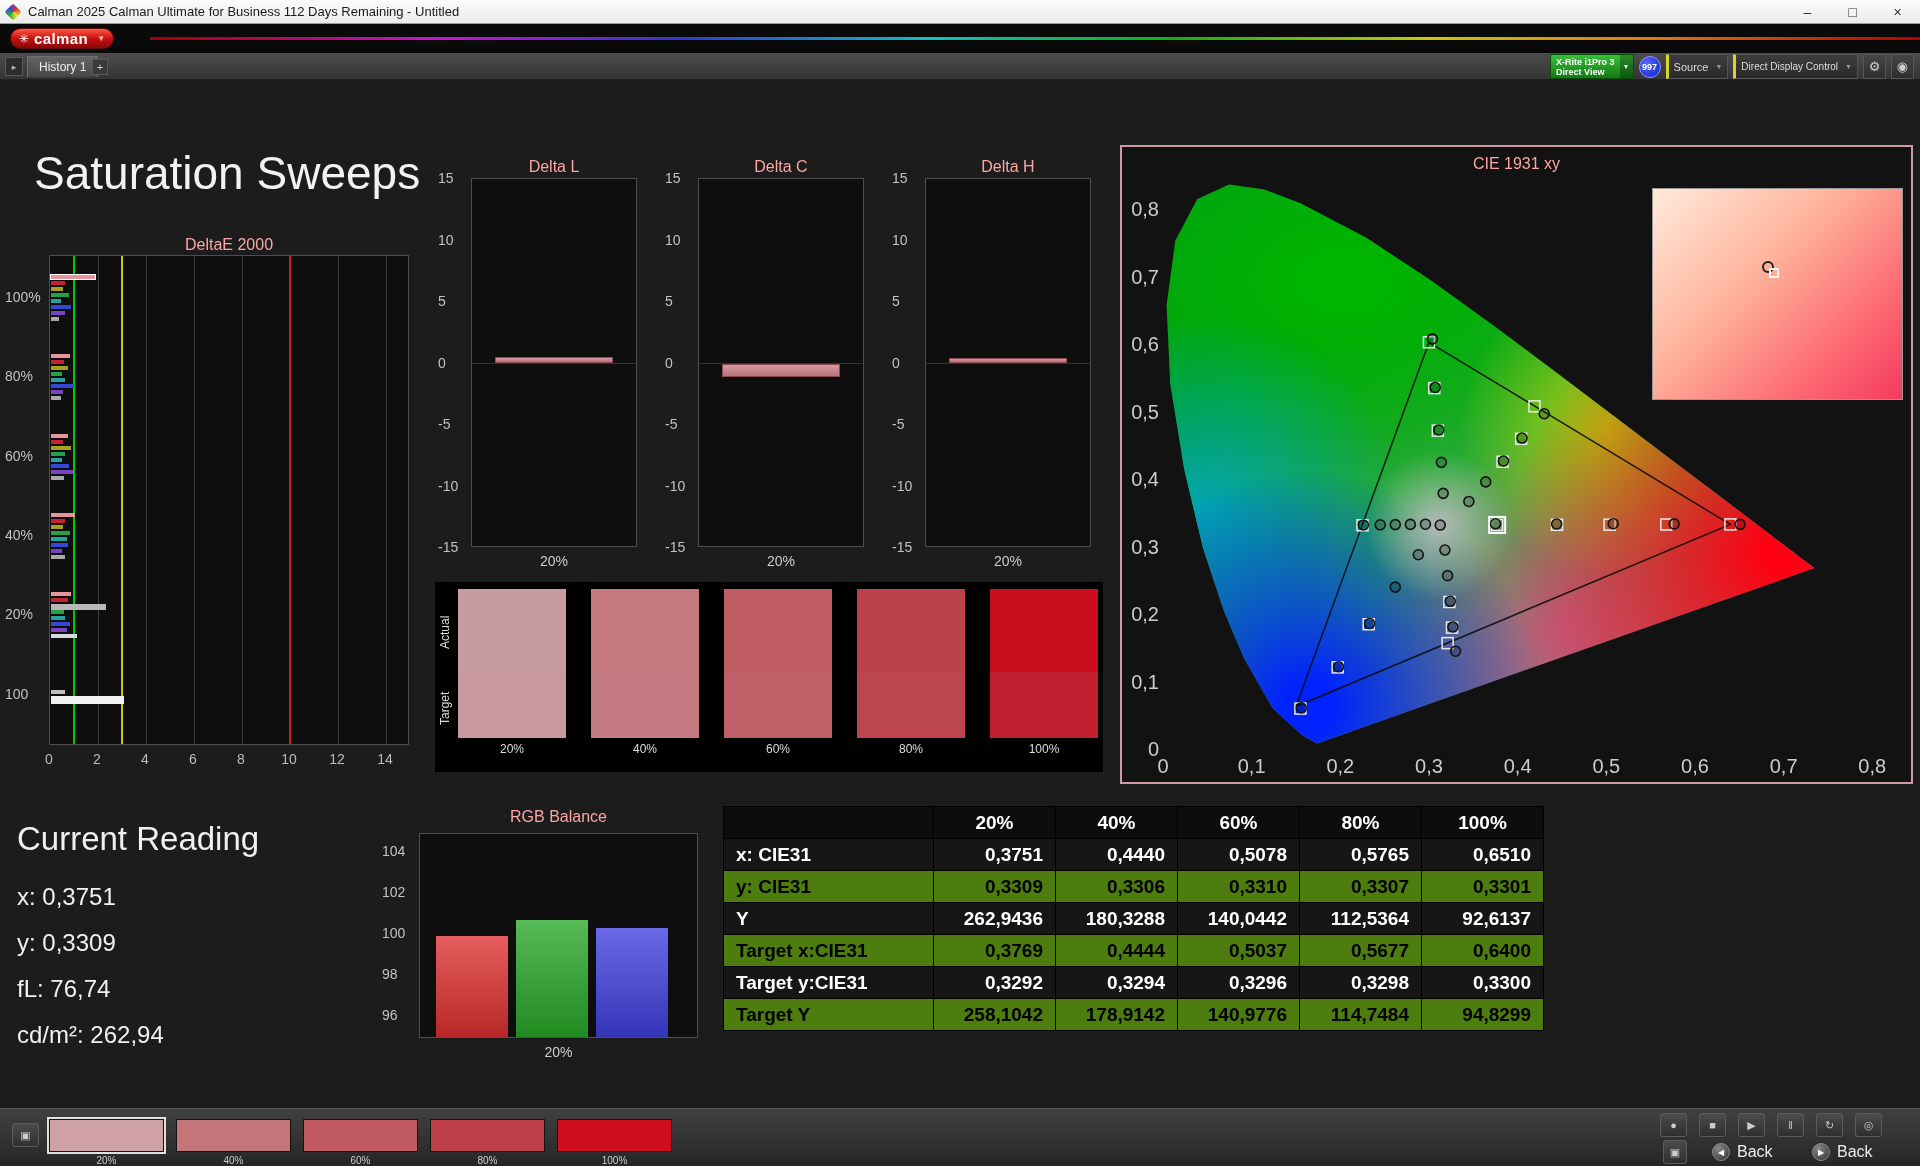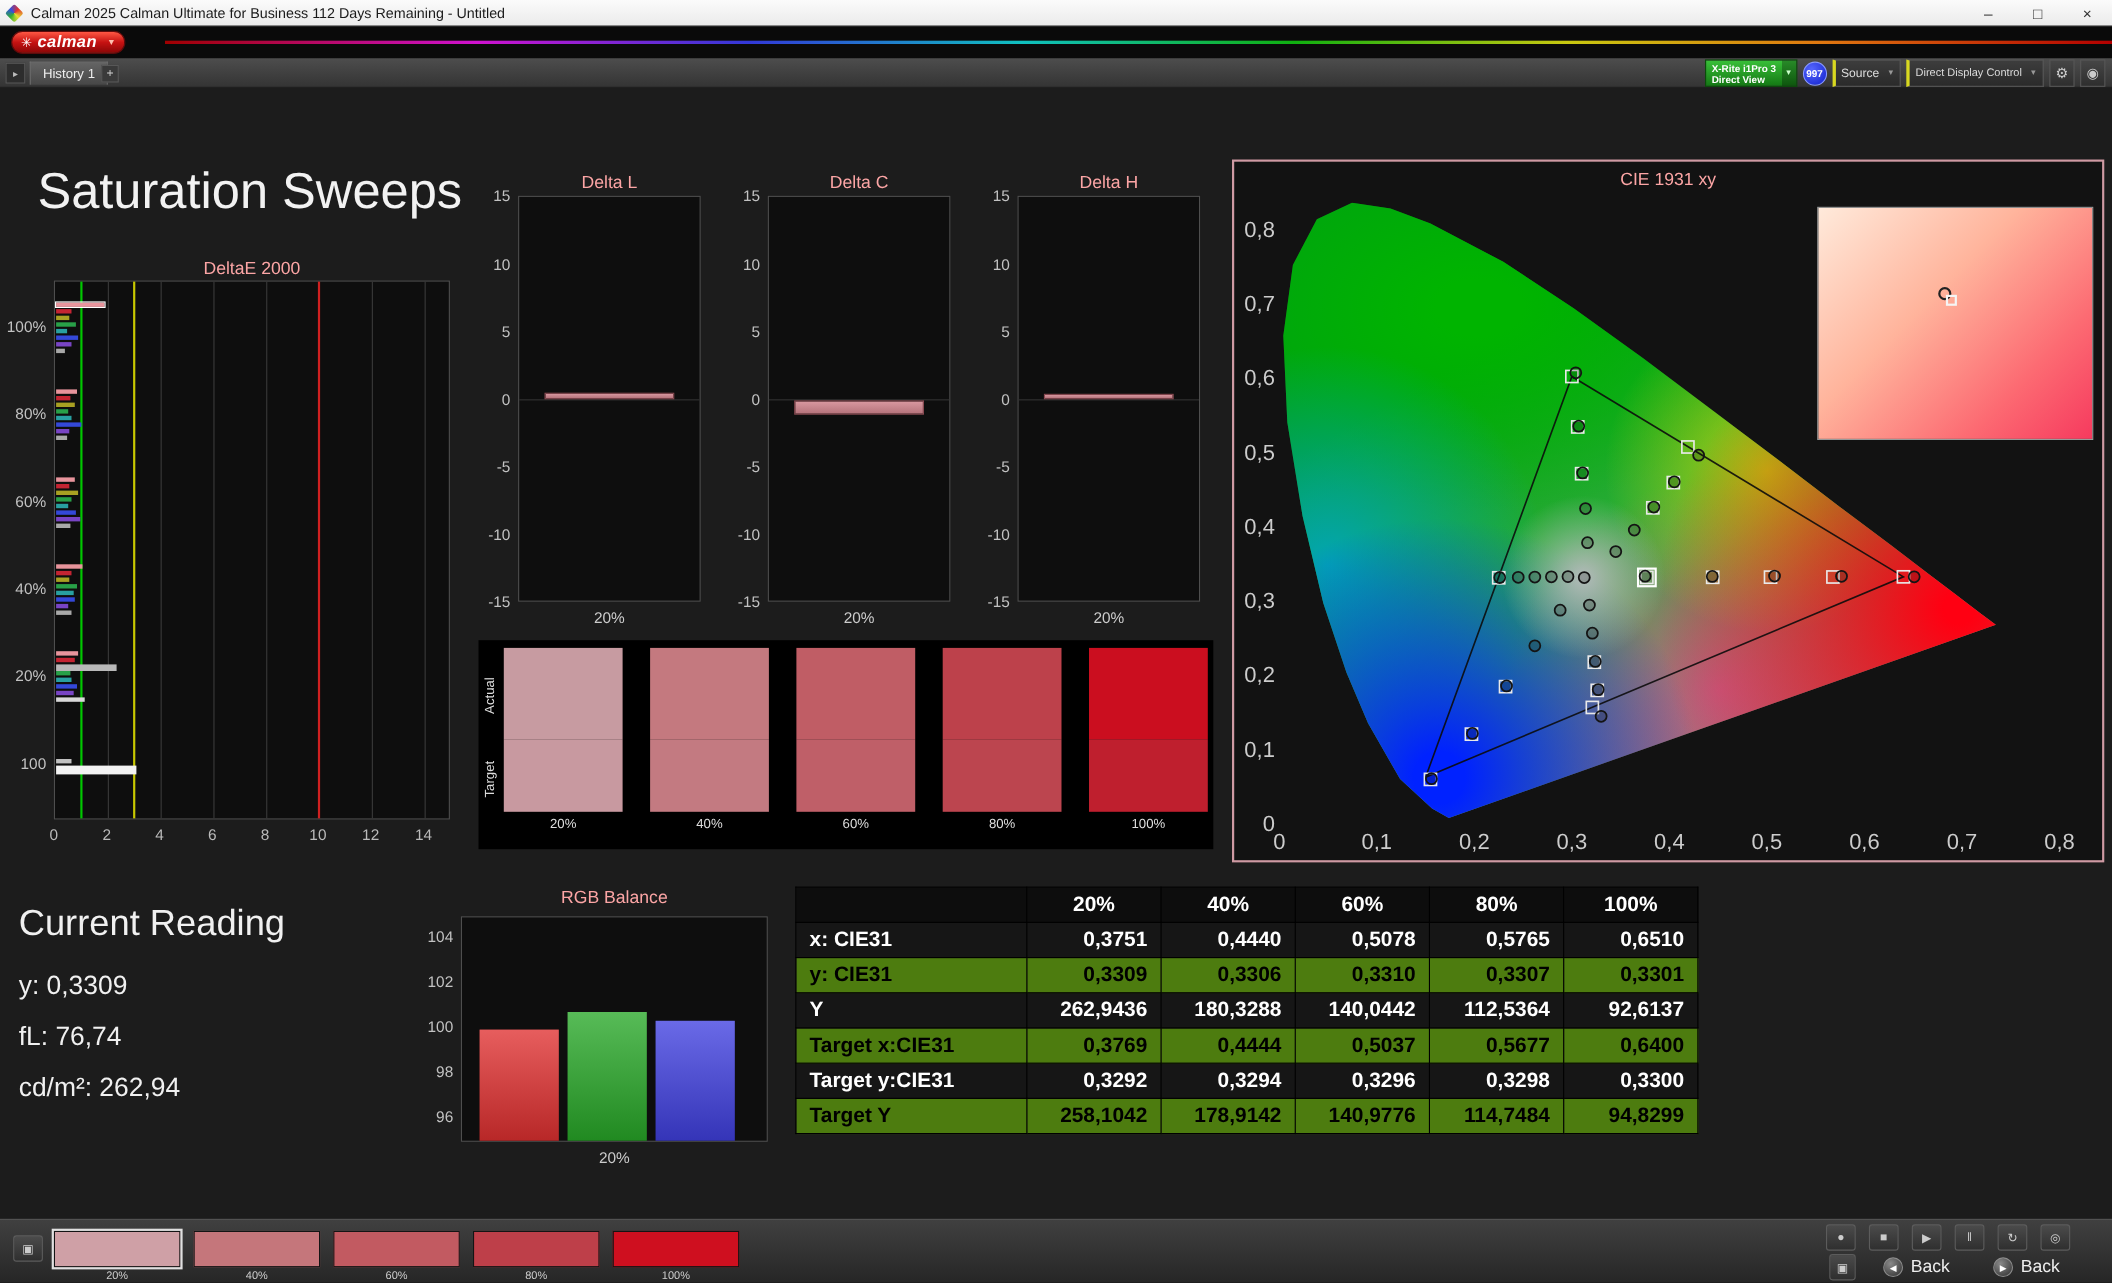--- a/index.html
+++ b/index.html
@@ -15,21 +15,21 @@
   #titlebar .spacer{flex:1}
   .ctrl{width:45px;height:100%;display:flex;align-items:center;justify-content:center;
     font-size:14px;color:#333}
 
   
   #logobar{position:absolute;left:0;top:24px;width:1920px;height:29px;background:#0a0a0a}
   #logo-pill{position:absolute;left:10px;top:4px;height:21px;padding:0 8px;
     border-radius:11px;background:linear-gradient(#ff5844,#c61212 50%,#8a0707);
     border:1px solid #5d0b0b;display:flex;align-items:center;gap:5px}
   #logo-pill .star{color:#fff;font-size:12px;line-height:1}
-  #logo-pill .brand{color:#fff;font-weight:700;font-style:italic;font-size:15px;letter-spacing:.4px}
+  #logo-pill .brand{color:#fff;font-weight:700;font-size:15px;letter-spacing:.4px}
   #logo-pill .caret{color:#ffc0b0;font-size:8px;margin-left:4px}
   #rainbow{position:absolute;left:150px;right:0;top:13px;height:3px;
     background:linear-gradient(90deg,#a00000,#d012d0 16%,#3238d8 30%,#10c0c0 44%,#10b010 58%,#c8c810 72%,#e07810 85%,#b40000 100%)}
 
   
   #toolbar{position:absolute;left:0;top:53px;width:1920px;height:27px;
     background:linear-gradient(#4d4d4d,#343434);border-bottom:1px solid #1f1f1f}
   .tab-arrow{position:absolute;left:5px;top:4px;width:18px;height:19px;background:#2d2d2d;
     border:1px solid #585858;color:#bbb;font-size:9px;display:flex;align-items:center;justify-content:center}
   #history-tab{position:absolute;left:27px;top:3px;height:21px;padding:0 11px;
@@ -58,21 +58,21 @@
   #main{position:absolute;left:0;top:80px;width:1920px;height:1028px;background:#1c1c1c}
   #page-title{position:absolute;left:34px;top:66px;font-size:46px;color:#f2f2f2;font-weight:400}
 
   .panel-title{position:absolute;color:#fca5a5;font-size:16px;text-align:center}
   .plot{position:absolute;background:#0e0e0e;border:1px solid #4e4e4e}
   .vline{position:absolute;top:0;bottom:0;width:1px}
   .refline{position:absolute;top:0;bottom:0;width:2px}
   .hbar{position:absolute;left:1px;height:4px}
   .hbar.hl{outline:1px solid #fff}
   .ax-label{position:absolute;color:#bbb;font-size:14px}
-  .ylab{position:absolute;right:3px;color:#c2c2c2;font-size:14px;width:100%;text-align:right}
+  .ylab{position:absolute;right:3px;color:#c2c2c2;font-size:14px;width:100%;}
 
   #deltae-panel{position:absolute;left:8px;top:156px;width:412px;height:552px}
   #deltae-ylabels{position:absolute;left:0;top:19px;width:37px;height:490px}
   #deltae-plot{left:41px;top:19px;width:360px;height:490px}
 
   .delta-panel{position:absolute;top:78px;width:200px;height:420px}
   .panel-title.dt{left:30px;width:166px;top:0}
   .delta-ylabels{position:absolute;left:0;top:20px;width:26px;height:369px}
   .delta-plot{left:30px;top:20px;width:166px;height:369px}
   .x-caption{position:absolute;left:30px;top:395px;width:166px;text-align:center;color:#ccc;font-size:14px}
@@ -423,20 +423,21 @@
       <span class="cie-ylab" style="left: 5px; width: 32px; text-align: right; top: 388.633px;">0,3</span>
       <span class="cie-ylab" style="left: 5px; width: 32px; text-align: right; top: 321.178px;">0,4</span>
       <span class="cie-ylab" style="left: 5px; width: 32px; text-align: right; top: 253.722px;">0,5</span>
       <span class="cie-ylab" style="left: 5px; width: 32px; text-align: right; top: 186.266px;">0,6</span>
       <span class="cie-ylab" style="left: 5px; width: 32px; text-align: right; top: 118.811px;">0,7</span>
       <span class="cie-ylab" style="left: 5px; width: 32px; text-align: right; top: 51.355px;">0,8</span>
     </div>
 
   <div id="current-reading">
     <div class="cr-title">Current Reading</div>
+    <div class="cr-line">x: 0,3751</div>
     <div class="cr-line">y: 0,3309</div>
     <div class="cr-line">fL: 76,74</div>
     <div class="cr-line">cd/m²: 262,94</div>
   </div>
 
   <div id="rgb-panel">
     <div class="panel-title" style="left:34px;width:279px;top:0">RGB Balance</div>
     <div id="rgb-ylabels">
         <span class="ylab" style="top: 9.6px;">104</span>
         <span class="ylab" style="top: 50.8px;">102</span>

